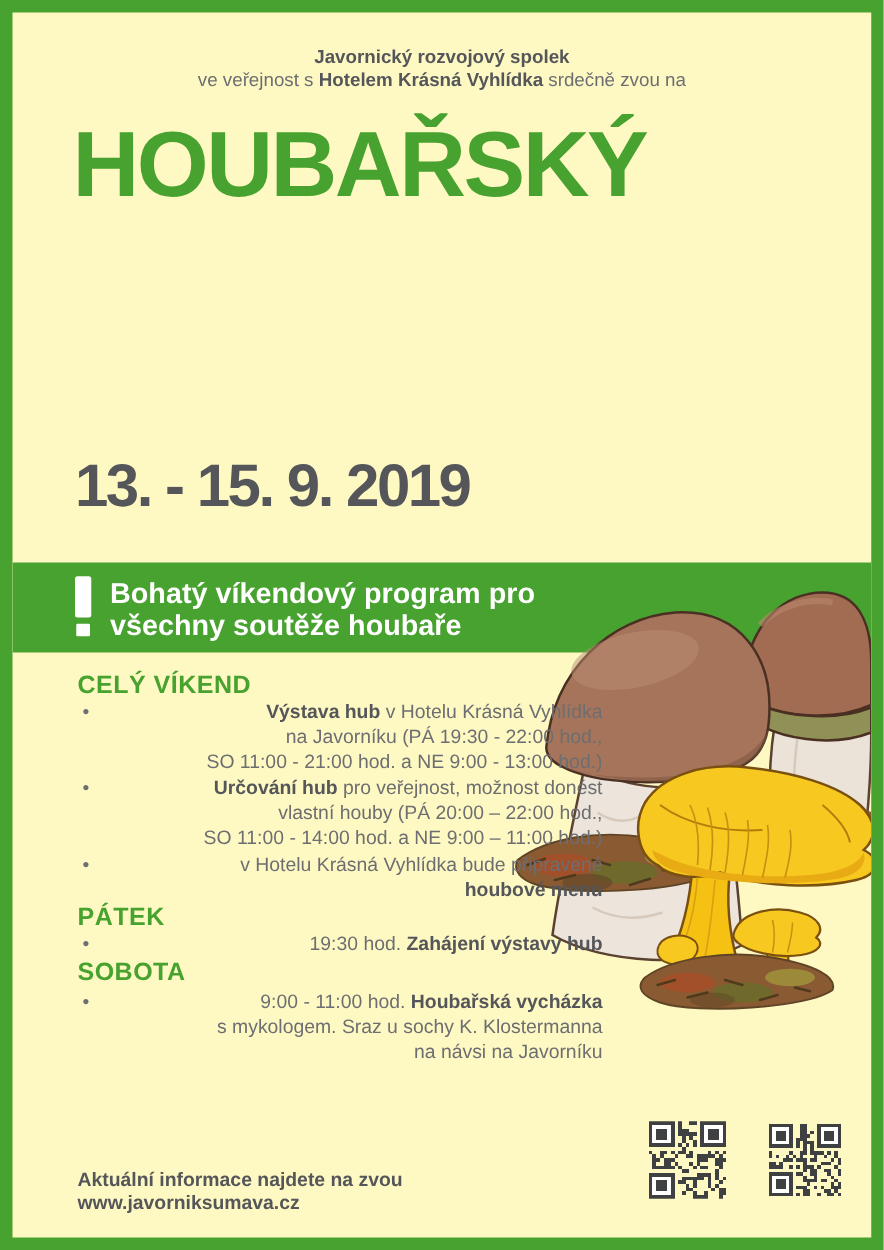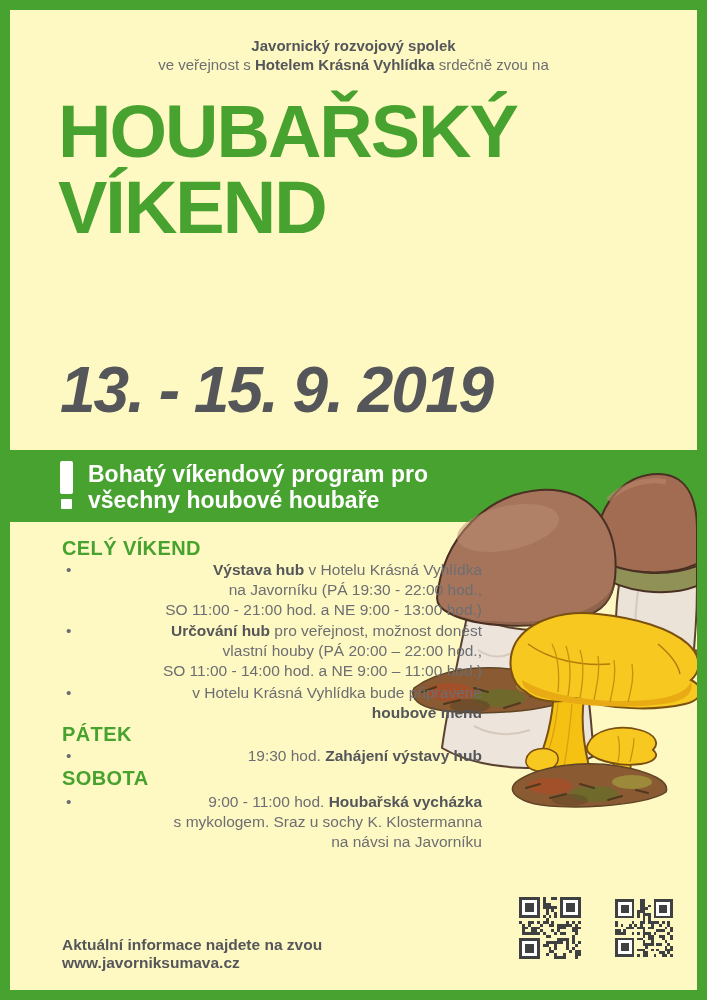--- a/index.html
+++ b/index.html
@@ -13,21 +13,21 @@
     font-family:"Liberation Sans","DejaVu Sans",sans-serif;
   }
   
   .hdr{position:absolute;left:0;top:26px;width:687px;text-align:center;color:#6d6e71;font-size:15px;line-height:19px;}
   .hdr .l1{font-weight:bold;color:#55565a;}
   .hdr b{color:#55565a;}
   
   .title{position:absolute;left:48px;top:84px;color:#48a22f;font-weight:bold;font-size:74px;line-height:76px;letter-spacing:-2px;}
   .title span{display:block;}
   
-  .date{position:absolute;left:50px;top:340px;color:#55565a;font-weight:bold;font-size:64px;letter-spacing:-2px;line-height:80px;font-style:italic;}
+  .date{position:absolute;left:50px;top:340px;color:#55565a;font-weight:bold;font-size:48px;letter-spacing:-2px;line-height:80px;}
   
   .banner{position:absolute;left:0;top:440px;width:687px;height:72px;background:#48a22f;z-index:1;}
   .excl{position:absolute;left:50px;top:11px;width:13px;height:50px;}
   .excl .bar{position:absolute;left:0;top:0;width:13px;height:33px;background:#fff;border-radius:2px;}
   .excl .dot{position:absolute;left:1px;bottom:2px;width:11px;height:10px;background:#fff;border-radius:1px;}
   .banner-text{position:absolute;left:78px;top:11px;color:#fff;font-weight:bold;font-size:23px;line-height:26px;}
   
   .illu{position:absolute;left:398px;top:420px;width:289px;height:400px;z-index:2;}
   
   .program{position:absolute;left:52px;top:530px;width:420px;z-index:3;}
@@ -51,31 +51,30 @@
 
 <div class="poster">
 
   <div class="hdr">
     <div class="l1">Javornický rozvojový spolek</div>
     <div class="l2"><span>ve veřejnost s </span><b>Hotelem Krásná Vyhlídka</b><span> srdečně zvou na</span></div>
   </div>
 
   <h1 class="title" style="margin:0">
     <span>HOUBAŘSKÝ</span>
-    <span>VÍKEND</span>
   </h1>
 
   <div class="date">13. - 15. 9. 2019</div>
 
   <div class="banner">
     <span class="excl">
         <span class="bar"></span>
         <span class="dot"></span>
       </span>
-    <div class="banner-text"><span>Bohatý víkendový program pro</span><br><span>všechny houbové houbaře</span></div>
+    <div class="banner-text"><span>Bohatý víkendový program pro</span><br><span>všechny soutěže houbaře</span></div>
   </div>
 
   <svg class="illu" viewBox="0 0 289 400" aria-hidden="true">
 
     <g>
       <path d="M212,148 C206,185 207,220 214,248 C240,260 268,258 283,248 C287,215 289,182 289,156 L289,140 Z" fill="#ebe2d8" stroke="#5a4130" stroke-width="2"></path>
       <path d="M230,160 C226,190 226,215 230,240" fill="none" stroke="#d7cabd" stroke-width="2"></path>
       <path d="M186,126 C188,66 222,44 250,44 C276,44 289,64 289,100 L289,134 C258,148 212,144 186,126 Z" fill="#a26c52" stroke="#4a3023" stroke-width="2"></path>
       <path d="M200,70 C215,54 240,48 258,52" fill="none" stroke="#b9876c" stroke-width="5" opacity=".6"></path>
       <path d="M188,128 C215,144 258,148 289,136 L289,156 C258,168 214,162 190,144 Z" fill="#8f9156" stroke="#4a3023" stroke-width="2"></path>

